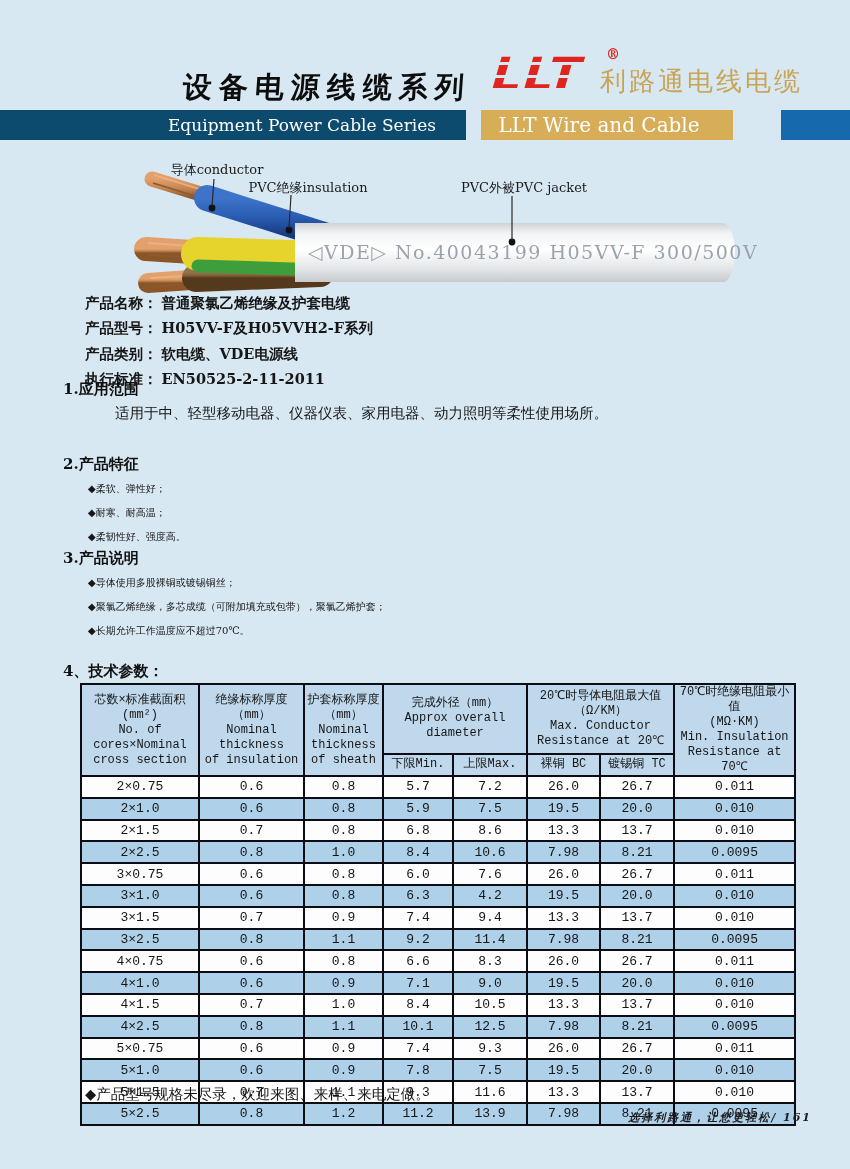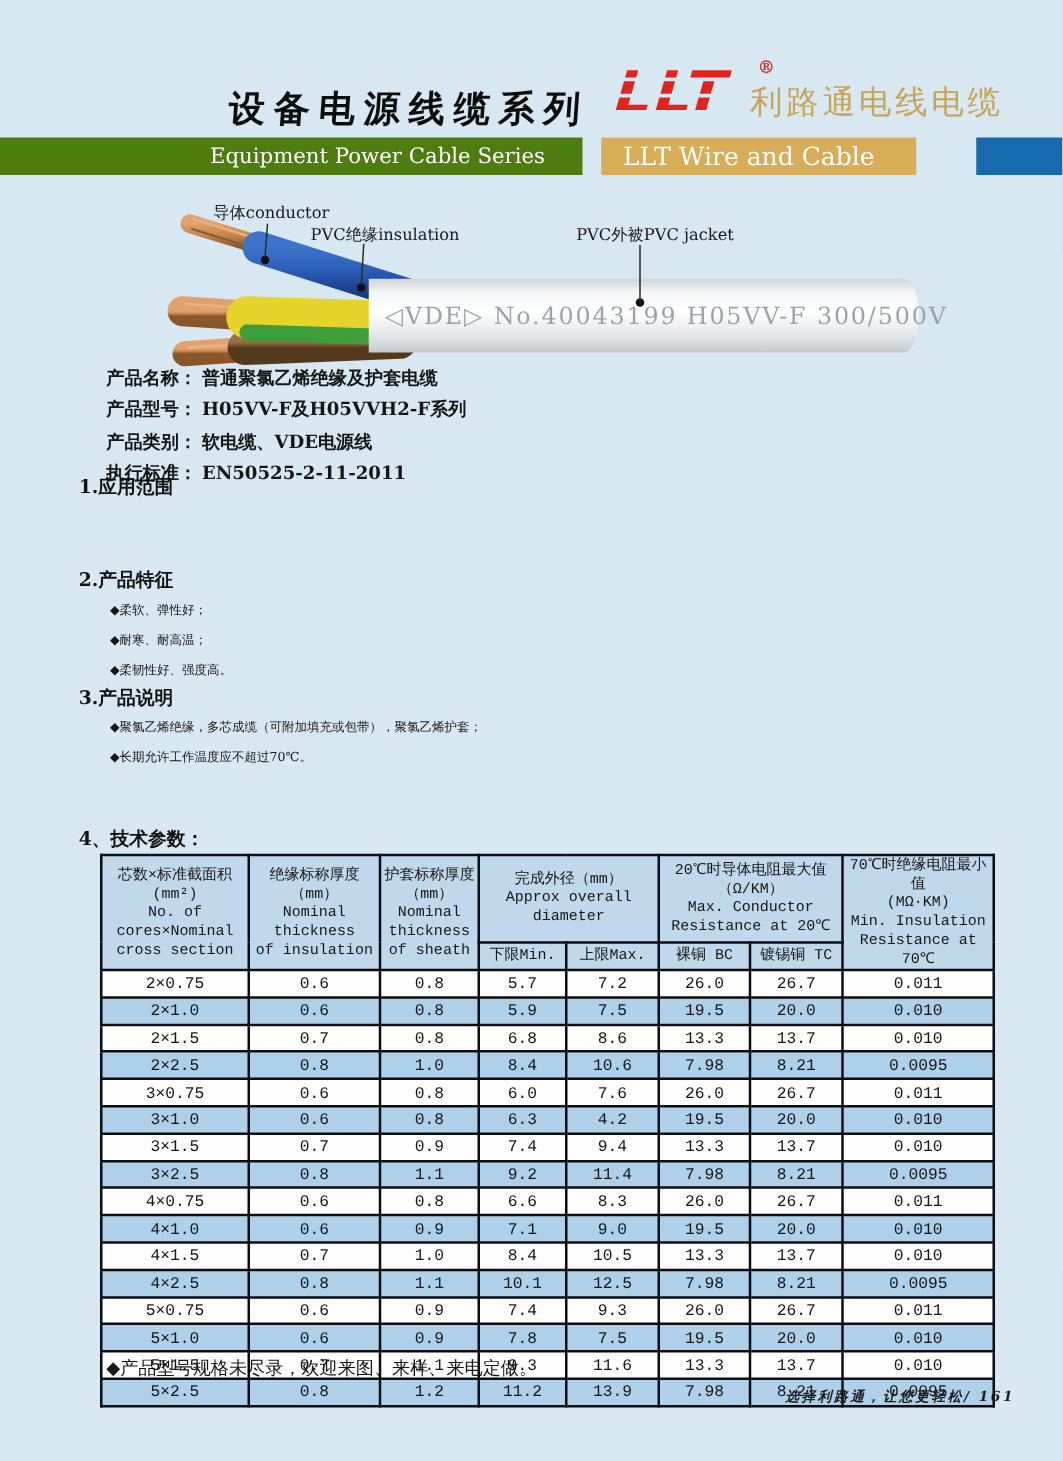--- a/index.html
+++ b/index.html
@@ -8,21 +8,21 @@
   .abs{position:absolute;}
 
   
   .title-cn{left:183px;top:68px;font-size:29px;font-weight:bold;letter-spacing:7px;color:#0d0d0d;transform:skewX(-4deg);}
   .llt-logo{left:492px;top:48px;width:112px;height:54px;}
   .llt-text{display:block;font-family:"DejaVu Sans","Liberation Sans",sans-serif;font-size:47px;line-height:54px;font-weight:800;color:#e0251e;transform:skewX(-16deg);letter-spacing:2px;}
   .llt-stripe{position:absolute;left:-6px;width:118px;height:3px;background:#d8e8f3;}
   .llt-reg{position:absolute;right:-16px;top:-2px;font-size:14px;color:#e0251e;font-weight:bold;}
   .logo-cn{left:600px;top:64px;font-size:26px;letter-spacing:3px;color:#c9a455;font-weight:500;}
   .banner{top:110px;height:30px;line-height:30px;color:#fff;box-sizing:border-box;}
-  .banner-blue{left:0;width:466px;background:#4d7c0f;font-size:17px;text-align:right;padding-right:30px;}
+  .banner-blue{left:0;width:466px;background:#0c4a6e;font-size:17px;text-align:right;padding-right:30px;}
   .banner-gold{left:481px;width:252px;background:#d7ad57;font-size:20px;text-align:center;padding-right:16px;}
   .banner-blue-right{left:781px;width:69px;background:#1769ad;}
 
   
   .product-info{left:85px;top:290px;font-size:14.5px;}
   .info-line{height:25.3px;line-height:25.3px;font-weight:bold;}
   .info-label{margin-right:4px;}
 
   
   .sec-heading{font-size:15px;font-weight:bold;color:#111;}
@@ -126,30 +126,32 @@
   </svg>
 
   <div class="abs product-info">
       <div class="info-line"><span class="info-label">产品名称：</span><span class="info-value">普通聚氯乙烯绝缘及护套电缆</span></div>
       <div class="info-line"><span class="info-label">产品型号：</span><span class="info-value">H05VV-F及H05VVH2-F系列</span></div>
       <div class="info-line"><span class="info-label">产品类别：</span><span class="info-value">软电缆、VDE电源线</span></div>
       <div class="info-line"><span class="info-label">执行标准：</span><span class="info-value">EN50525-2-11-2011</span></div>
     </div>
 
   <div class="abs sec-heading" style="left:63px;top:380px;">1.应用范围</div>
+  <div class="abs sec-body" style="left:115px;top:404px;">适用于中、轻型移动电器、仪器仪表、家用电器、动力照明等柔性使用场所。</div>
 
   <div class="abs sec-heading" style="left:63px;top:455px;">2.产品特征</div>
   <div class="abs bullet-list" style="left:88px;top:477px;">
       <div class="list-line">◆柔软、弹性好；</div>
       <div class="list-line">◆耐寒、耐高温；</div>
       <div class="list-line">◆柔韧性好、强度高。</div>
     </div>
 
   <div class="abs sec-heading" style="left:63px;top:549px;">3.产品说明</div>
   <div class="abs bullet-list" style="left:88px;top:571px;">
+      <div class="list-line">◆导体使用多股裸铜或镀锡铜丝；</div>
       <div class="list-line">◆聚氯乙烯绝缘，多芯成缆（可附加填充或包带），聚氯乙烯护套；</div>
       <div class="list-line">◆长期允许工作温度应不超过70℃。</div>
     </div>
 
   <div class="abs sec-heading" style="left:63px;top:662px;">4、技术参数：</div>
 
   <table class="abs tech-table">
     <colgroup>
       <col style="width:118px">
         <col style="width:105px">

